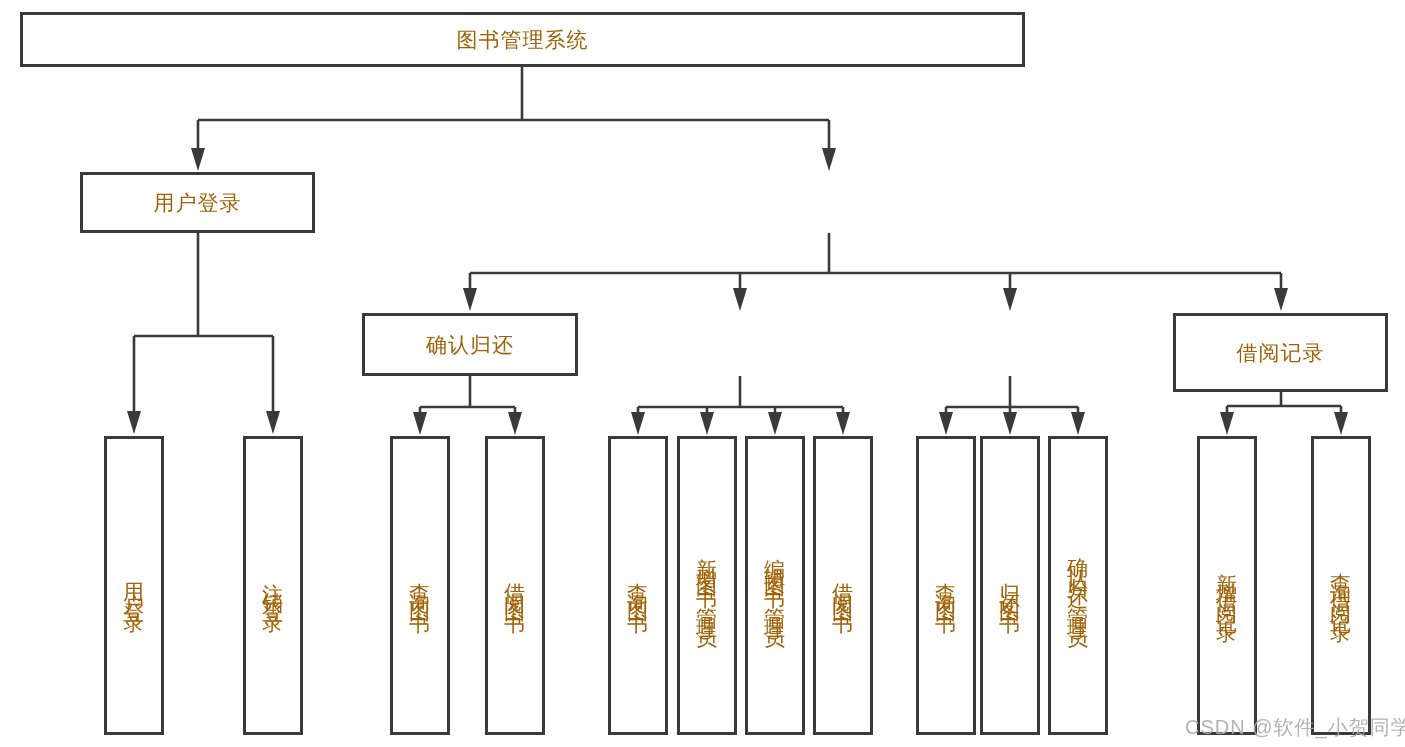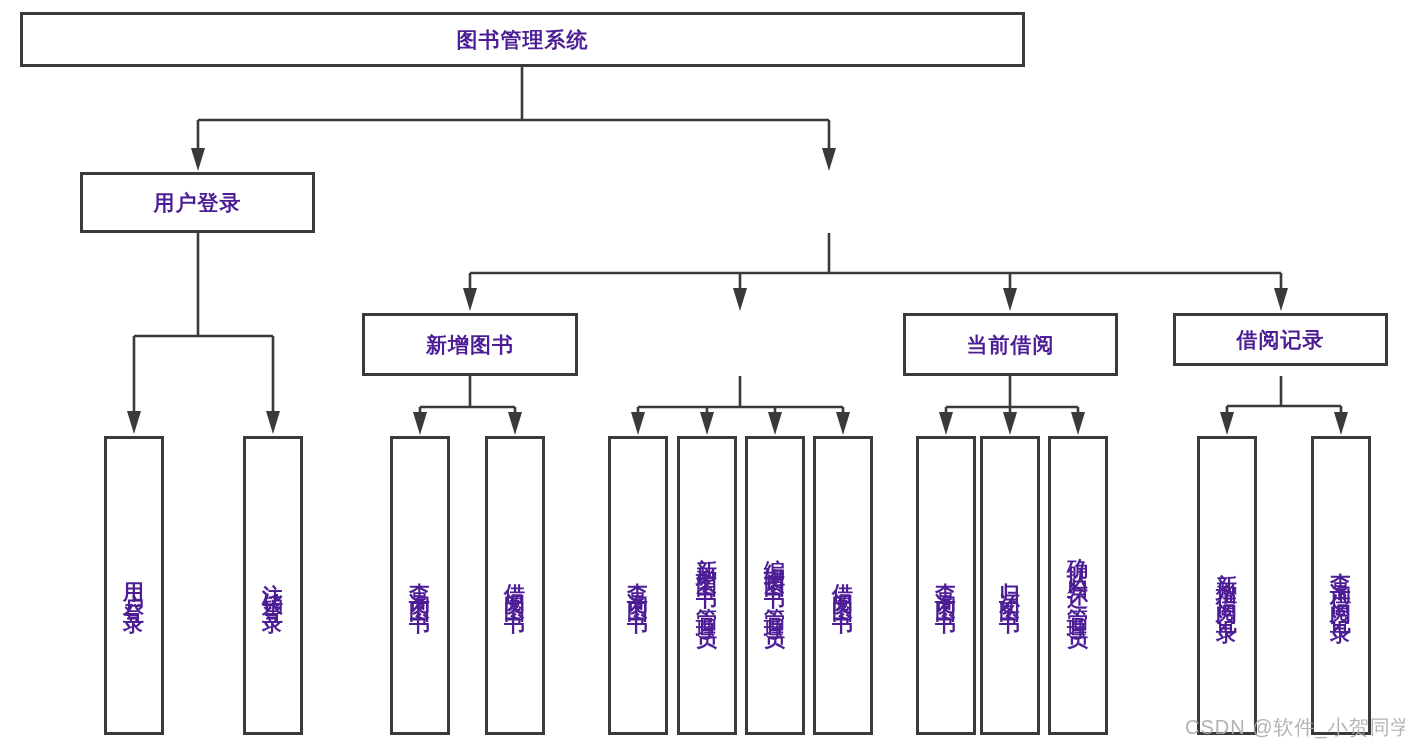--- a/index.html
+++ b/index.html
@@ -28,26 +28,25 @@
   }
   svg.connectors polygon {
     fill: #3a3a3a;
     stroke: none;
   }
   .box {
     position: absolute;
     box-sizing: border-box;
     border: 3px solid #3a3a3a;
     background: #ffffff;
-    color: #4c1d95;
+    color: #a16207;
     display: flex;
     align-items: center;
     justify-content: center;
     text-align: center;
-    font-weight: bold;
   }
   .hbox {
     font-size: 21px;
     letter-spacing: 1px;
     line-height: 1;
   }
   .vbox {
     writing-mode: vertical-lr;
     text-orientation: mixed;
     font-size: 21px;
@@ -108,26 +107,23 @@
 
   <div class="box hbox" style="left:20px; top:12px; width:1005px; height:55px;">
     <span>图书管理系统</span>
   </div>
 
   <div class="box hbox" style="left:80px; top:172px; width:235px; height:61px;">
     <span>用户登录</span>
   </div>
 
   <div class="box hbox" style="left:362px; top:313px; width:216px; height:63px;">
-    <span>新增图书</span>
+    <span>确认归还</span>
   </div>
-  <div class="box hbox" style="left:903px; top:313px; width:215px; height:63px;">
-    <span>当前借阅</span>
-  </div>
-  <div class="box hbox" style="left:1173px; top:313px; width:215px; height:53px;">
+  <div class="box hbox" style="left:1173px; top:313px; width:215px; height:79px;">
     <span>借阅记录</span>
   </div>
 
   <div class="box vbox" style="left:104px; top:436px; width:60px; height:299px;">
     <span>用户登录</span>
   </div>
   <div class="box vbox" style="left:243px; top:436px; width:60px; height:299px;">
     <span>注销登录</span>
   </div>
 

